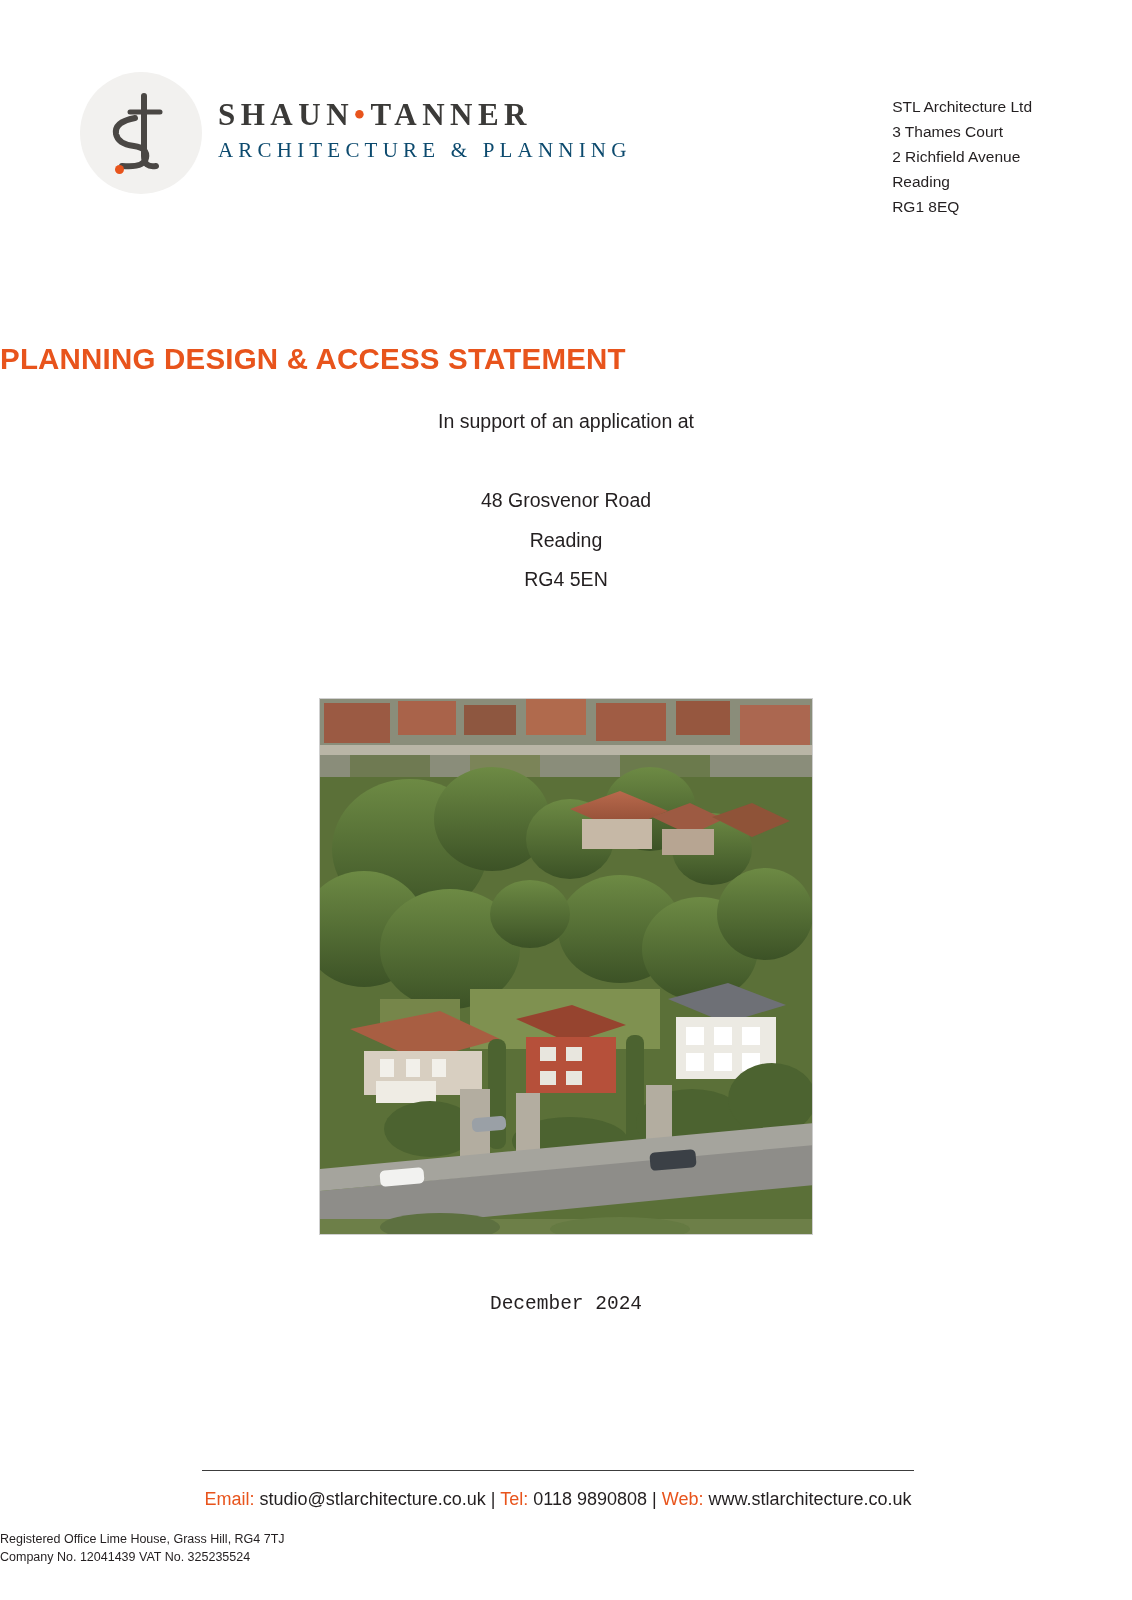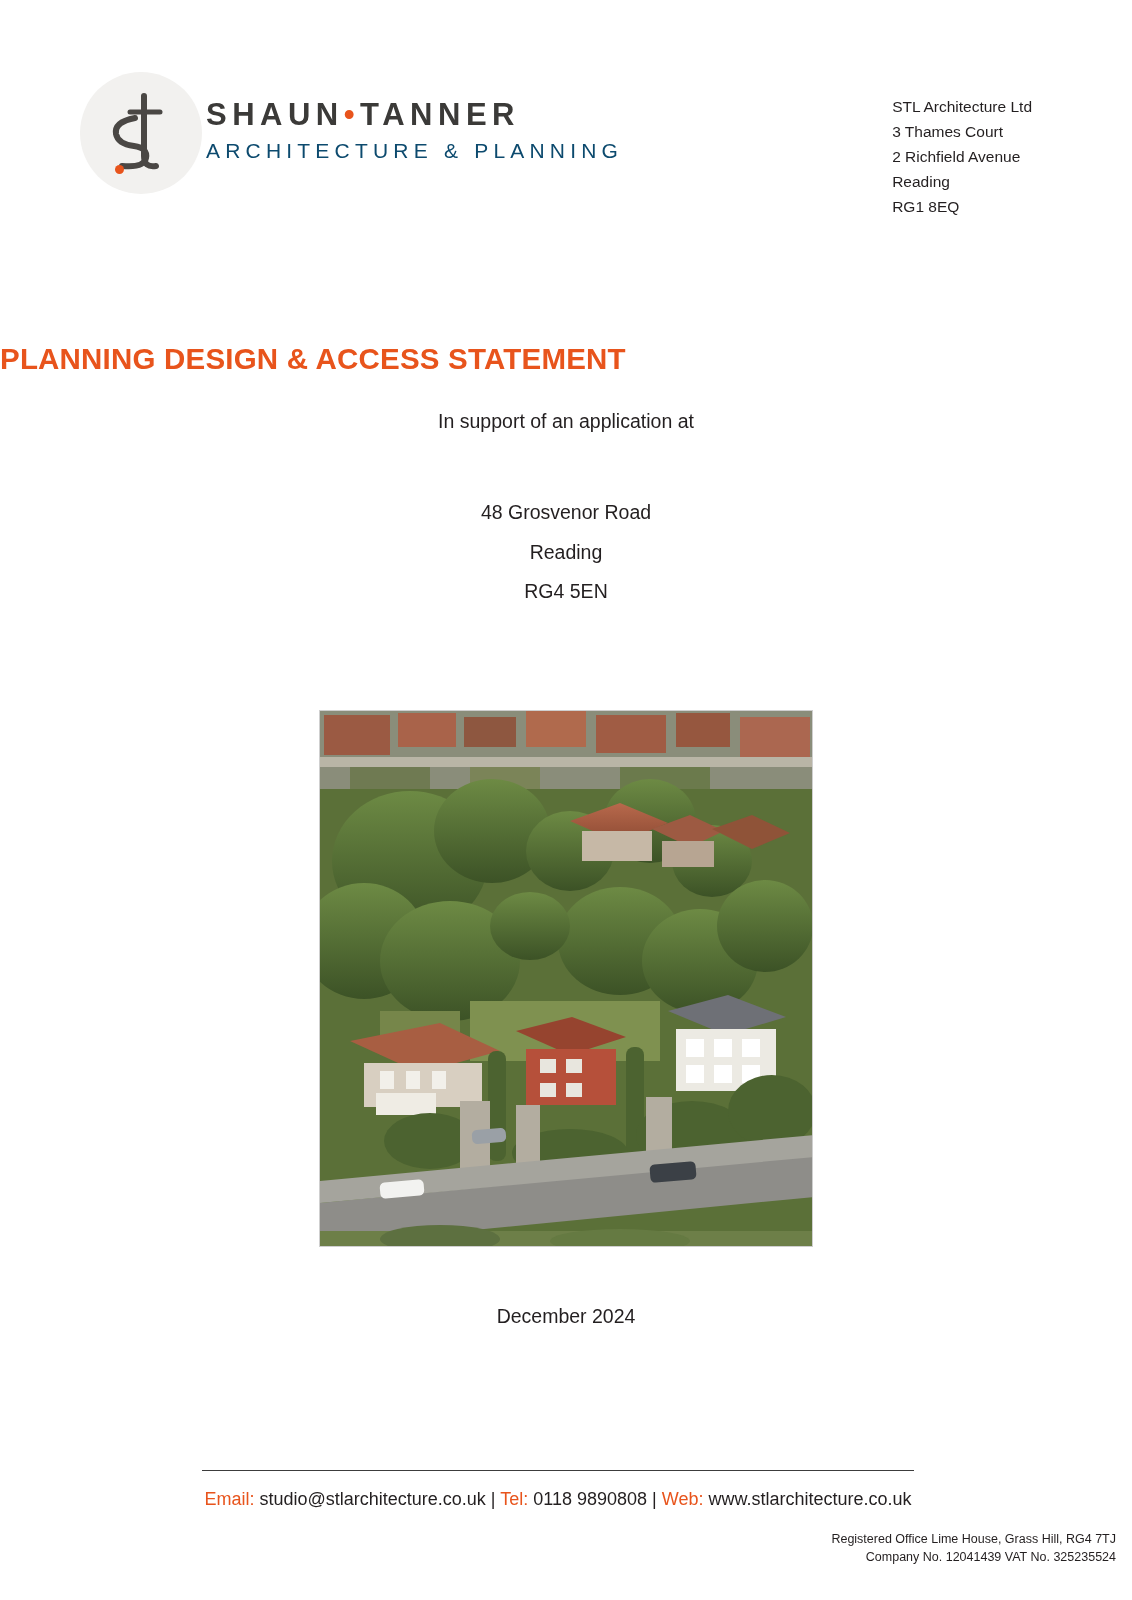--- a/index.html
+++ b/index.html
@@ -26,21 +26,22 @@
   
   .header {
     display: flex;
     justify-content: space-between;
     align-items: flex-start;
     padding: 72px 100px 0 80px;
   }
   .brand {
     display: flex;
     align-items: center;
-    gap: 4px;
+    gap: 16px;
+    font-family: Liberation Serif, serif;
   }
   .logo-circle {
     width: 122px;
     height: 122px;
     border-radius: 50%;
     background: #f2f1ef;
     position: relative;
     flex: none;
   }
   .logo-mark {
@@ -96,21 +97,21 @@
   .doc-subtitle {
     text-align: center;
     font-size: 19.5px;
     margin-top: 34px;
     color: #231f20;
   }
 
   
   .site-address {
     text-align: center;
-    margin-top: 60px;
+    margin-top: 48px;
     font-size: 19.5px;
     line-height: 2.05;
     color: #231f20;
   }
 
   
   .photo-wrap {
     display: flex;
     justify-content: center;
     margin-top: 98px;
@@ -123,20 +124,21 @@
     background: #5d6b43;
     border: 1px solid #cfcfcf;
   }
   .photo svg { display: block; }
 
   .date-line {
     text-align: center;
     font-size: 19.5px;
     margin-top: 58px;
     color: #231f20;
+    font-family: Liberation Mono, monospace;
   }
 
   
   .footer {
     position: absolute;
     left: 0;
     right: 16px;
     bottom: 34px;
   }
   .footer-rule {
@@ -145,21 +147,21 @@
     background: #3c3c3c;
     margin: 0 auto 18px auto;
   }
   .footer-contact {
     text-align: center;
     font-size: 18px;
     color: #231f20;
   }
   .footer-contact .lbl { color: #e8541c; }
   .footer-legal {
-    text-align: right;
+    text-align: left;
     font-size: 12.5px;
     line-height: 1.45;
     margin-top: 20px;
     color: #231f20;
   }
 </style>
 </head>
 <body>
 
 <div class="page">

